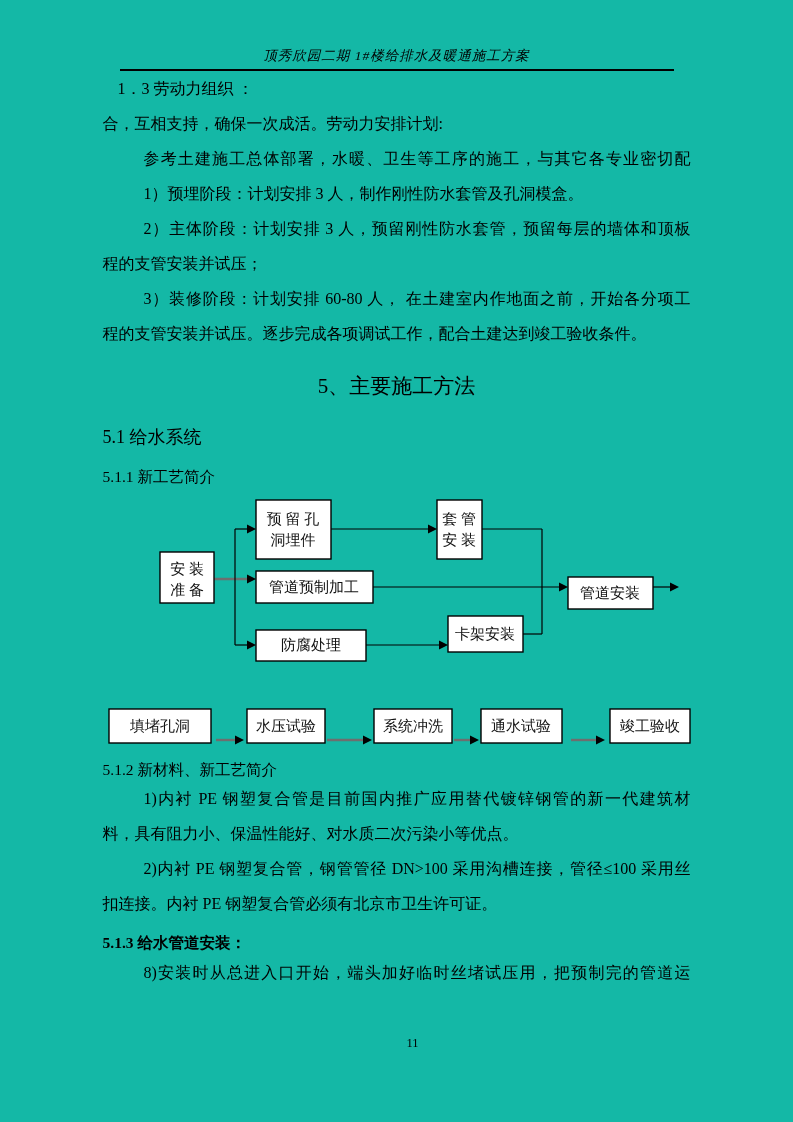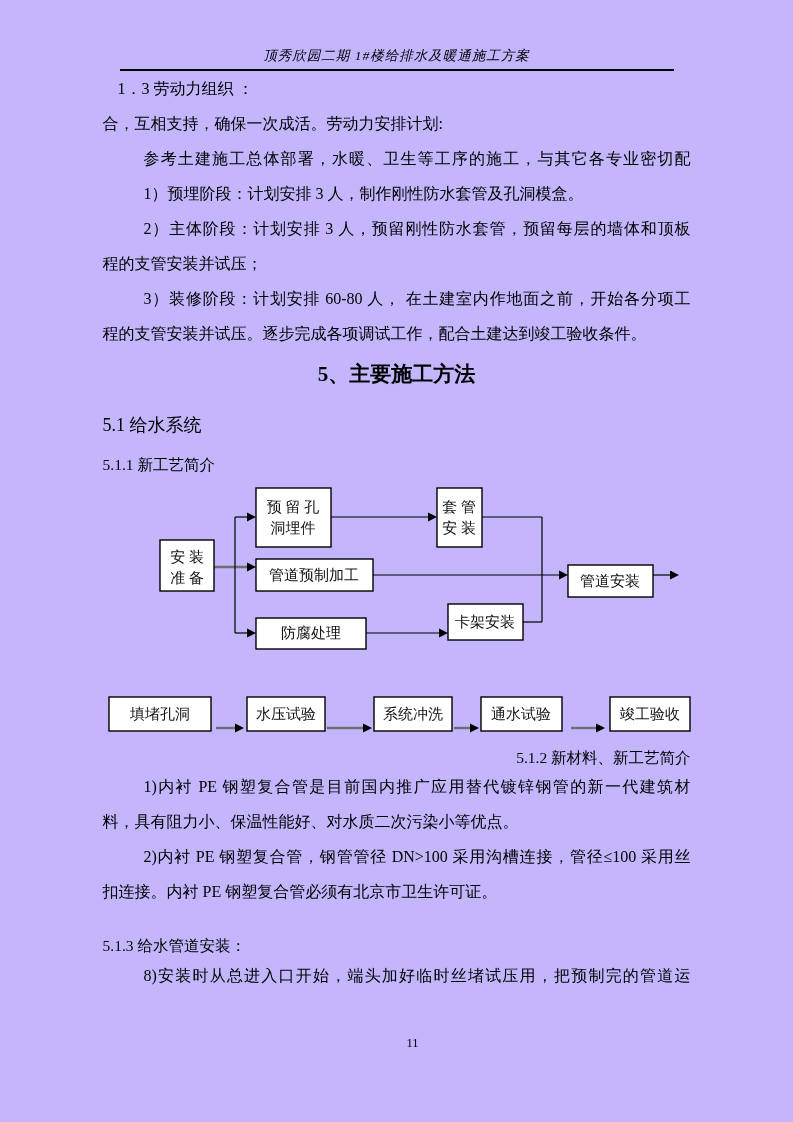--- a/index.html
+++ b/index.html
@@ -1,37 +1,37 @@
 <!DOCTYPE html>
 <html><head>
 <meta charset="utf-8">
 <style>
   html,body{margin:0;padding:0;background:#ffffff;}
   body{width:793px;height:1122px;position:relative;
        font-family:"Liberation Serif","DejaVu Serif",serif;color:#000;}
-  .page{width:793px;height:1122px;position:relative;background:#c4b5fd;overflow:hidden;}
+  .page{width:793px;height:1122px;position:relative;background:#14b8a6;overflow:hidden;}
 
   
   .doc-header{width:554px;margin:0 auto;padding-top:47px;border-bottom:2px solid #000;
               text-align:center;}
   .doc-header .title{font-style:italic;font-size:13.5px;line-height:17px;padding-bottom:5px;
                      letter-spacing:1px;}
 
   
   .content{width:588px;margin:0 auto;}
   p.line{margin:0;font-size:16px;line-height:35px;white-space:nowrap;}
   p.wrapfill{white-space:normal;text-align:justify;text-align-last:justify;}
   .ind{padding-left:41px;}
   .h43{margin-top:26px;padding-left:15px;}
-  .h5{margin:6px 0 0 0;text-align:center;font-weight:bold;font-size:21px;line-height:34px;}
+  .h5{margin:18px 0 0 0;text-align:center;font-weight:normal;font-size:21px;line-height:34px;}
   .h51{margin:22px 0 0 0;font-size:18px;line-height:24px;}
   .hsub{margin:0;font-size:15.5px;line-height:22px;}
   .h511{margin-top:17px;}
-  .h512{margin-top:4px;text-align:right;}
-  .h513{margin-top:25px;line-height:24px;}
+  .h512{margin-top:4px;}
+  .h513{margin-top:10px;line-height:24px;font-weight:bold;}
 
   
   svg{display:block;}
   .fc{margin:0 auto;}
   .fc rect{fill:#ffffff;stroke:#000000;stroke-width:1.4;}
   .fc text{font-size:15px;fill:#111;font-family:"Liberation Serif","DejaVu Serif",serif;
            text-anchor:middle;dominant-baseline:central;}
   .fc .wire{stroke:#000;stroke-width:1.2;fill:none;}
   .fc .wire-gray{stroke:#6e6e6e;stroke-width:2.4;fill:none;}
   .fc .head{fill:#000;stroke:none;}

